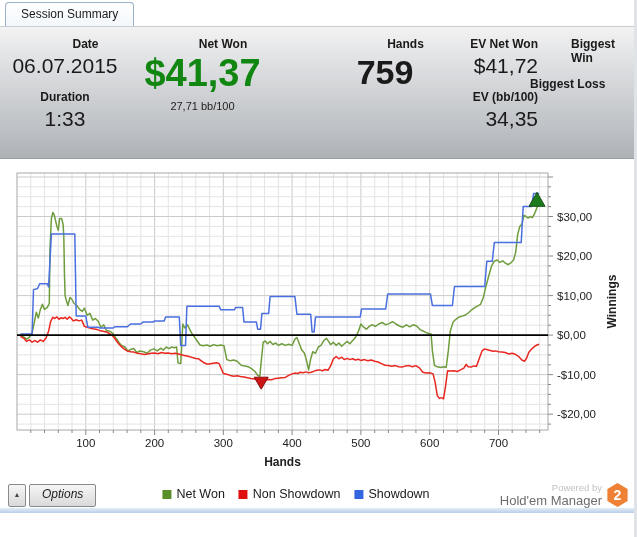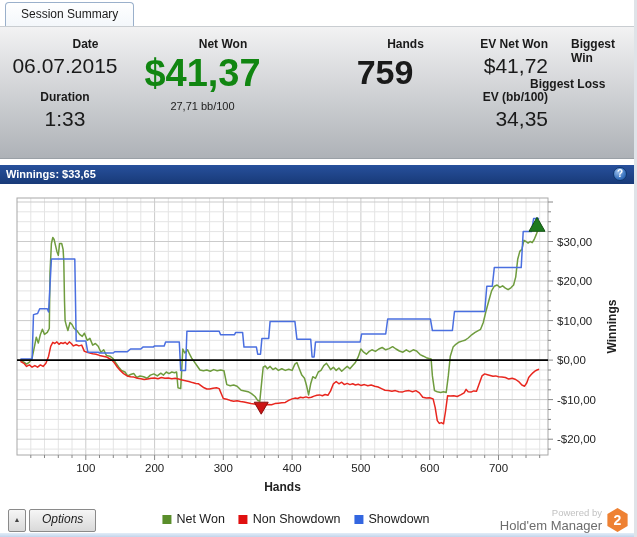--- a/index.html
+++ b/index.html
@@ -13,21 +13,21 @@
        border:1px solid #9ab0cb;border-bottom:none;border-radius:4px 4px 0 0;
        padding:4px 15px 5px 15px;font-size:12px;color:#1a1a1a;}
 
   
   .stats-panel{height:131px;background:linear-gradient(#f2f2f3,#aeb2b7);
        border-top:1px solid #c9cdd1;border-bottom:1px solid #9aa0a6;position:relative;}
   .col{position:absolute;top:0;}
   .col-date{left:0;width:130px;text-align:center;}
   .col-networth{left:130px;width:145px;text-align:center;}
   .col-hands{left:300px;width:170px;text-align:center;}
-  .col-ev{right:86px;width:120px;text-align:right;}
+  .col-ev{right:96px;width:120px;text-align:right;}
   .col-biggest{right:9px;width:95px;text-align:left;}
   .stat-label{font-size:12px;font-weight:bold;margin-top:10px;margin-left:41px;}
   .stat-label2{font-size:12px;font-weight:bold;margin-top:12px;}
   .stat-value{font-size:21px;margin-top:3px;}
   .stat-big{font-size:34px;font-weight:600;margin-top:2px;line-height:38px;}
   .stat-huge{font-size:38px;font-weight:600;line-height:44px;}
   .stat-sub{font-size:11px;margin-top:5px;color:#222;}
 
   
   .winnings-bar{margin-top:6px;height:19px;background:linear-gradient(#27509c,#183a78);
@@ -96,24 +96,20 @@
       <div class="stat-value">$41,72</div>
       <div class="stat-label2">EV (bb/100)</div>
       <div class="stat-value">34,35</div>
     </div>
     <div class="col col-biggest">
       <div class="stat-label">Biggest Win</div>
       <div class="stat-label2">Biggest Loss</div>
     </div>
   </div>
 
-  <div class="winnings-bar">
-    <span>Winnings: $33,65</span>
-    <span class="help-icon">?</span>
-  </div>
 
   <div class="chart-area">
     <svg id="chart-svg" width="634" height="322" viewBox="0 0 634 322">
         <rect x="17" y="14" width="531" height="257" fill="#ffffff"></rect>
         <g>
           <line x1="30.8" y1="14" x2="30.8" y2="271" stroke="#e4e4e4"></line>
           <line x1="44.5" y1="14" x2="44.5" y2="271" stroke="#e4e4e4"></line>
           <line x1="58.3" y1="14" x2="58.3" y2="271" stroke="#e4e4e4"></line>
           <line x1="72.0" y1="14" x2="72.0" y2="271" stroke="#e4e4e4"></line>
           <line x1="85.8" y1="14" x2="85.8" y2="271" stroke="#cbcbcb"></line>

